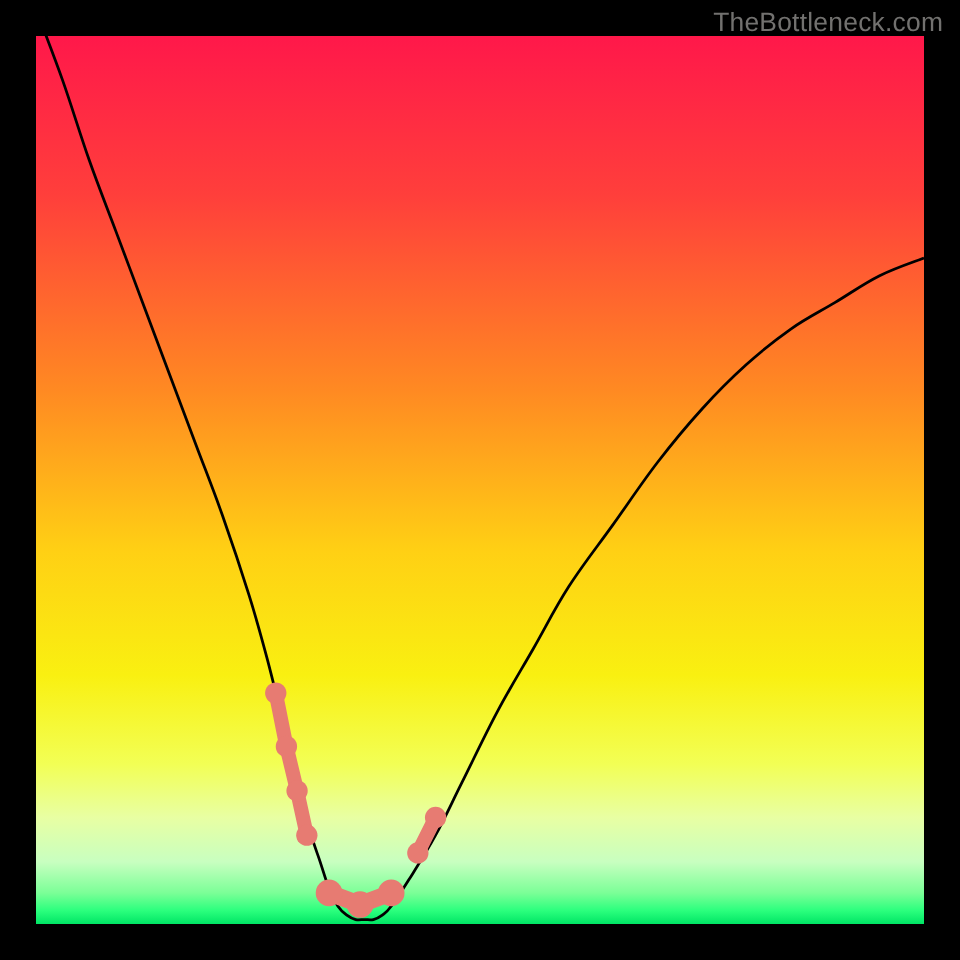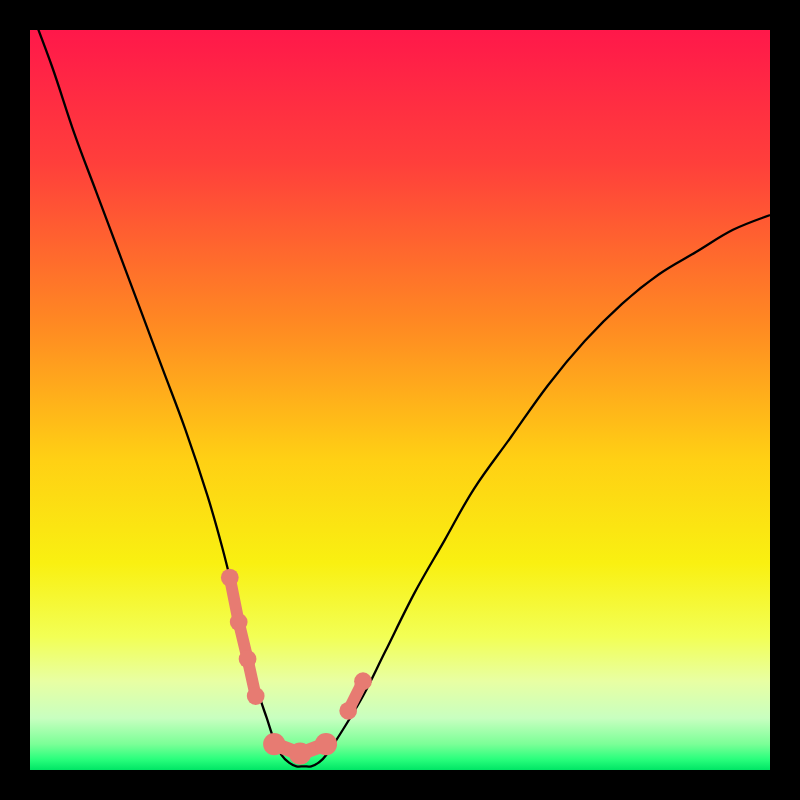--- a/index.html
+++ b/index.html
@@ -37,20 +37,21 @@
   .plot svg {
     display: block;
     width: 740px;
     height: 740px;
   }
 </style>
 </head>
 <body>
 
 <div class="outer">
+  <div class="watermark">TheBottleneck.com</div>
   <div class="plot">
     <svg viewBox="0 0 740 740">
       <defs>
         <linearGradient id="bg-grad" x1="0" y1="0" x2="0" y2="1">
             <stop offset="0%" stop-color="#ff184a"></stop>
             <stop offset="18%" stop-color="#ff3f3b"></stop>
             <stop offset="40%" stop-color="#ff8a22"></stop>
             <stop offset="57.99999999999999%" stop-color="#ffd014"></stop>
             <stop offset="72%" stop-color="#f9f011"></stop>
             <stop offset="82%" stop-color="#f2ff55"></stop>

